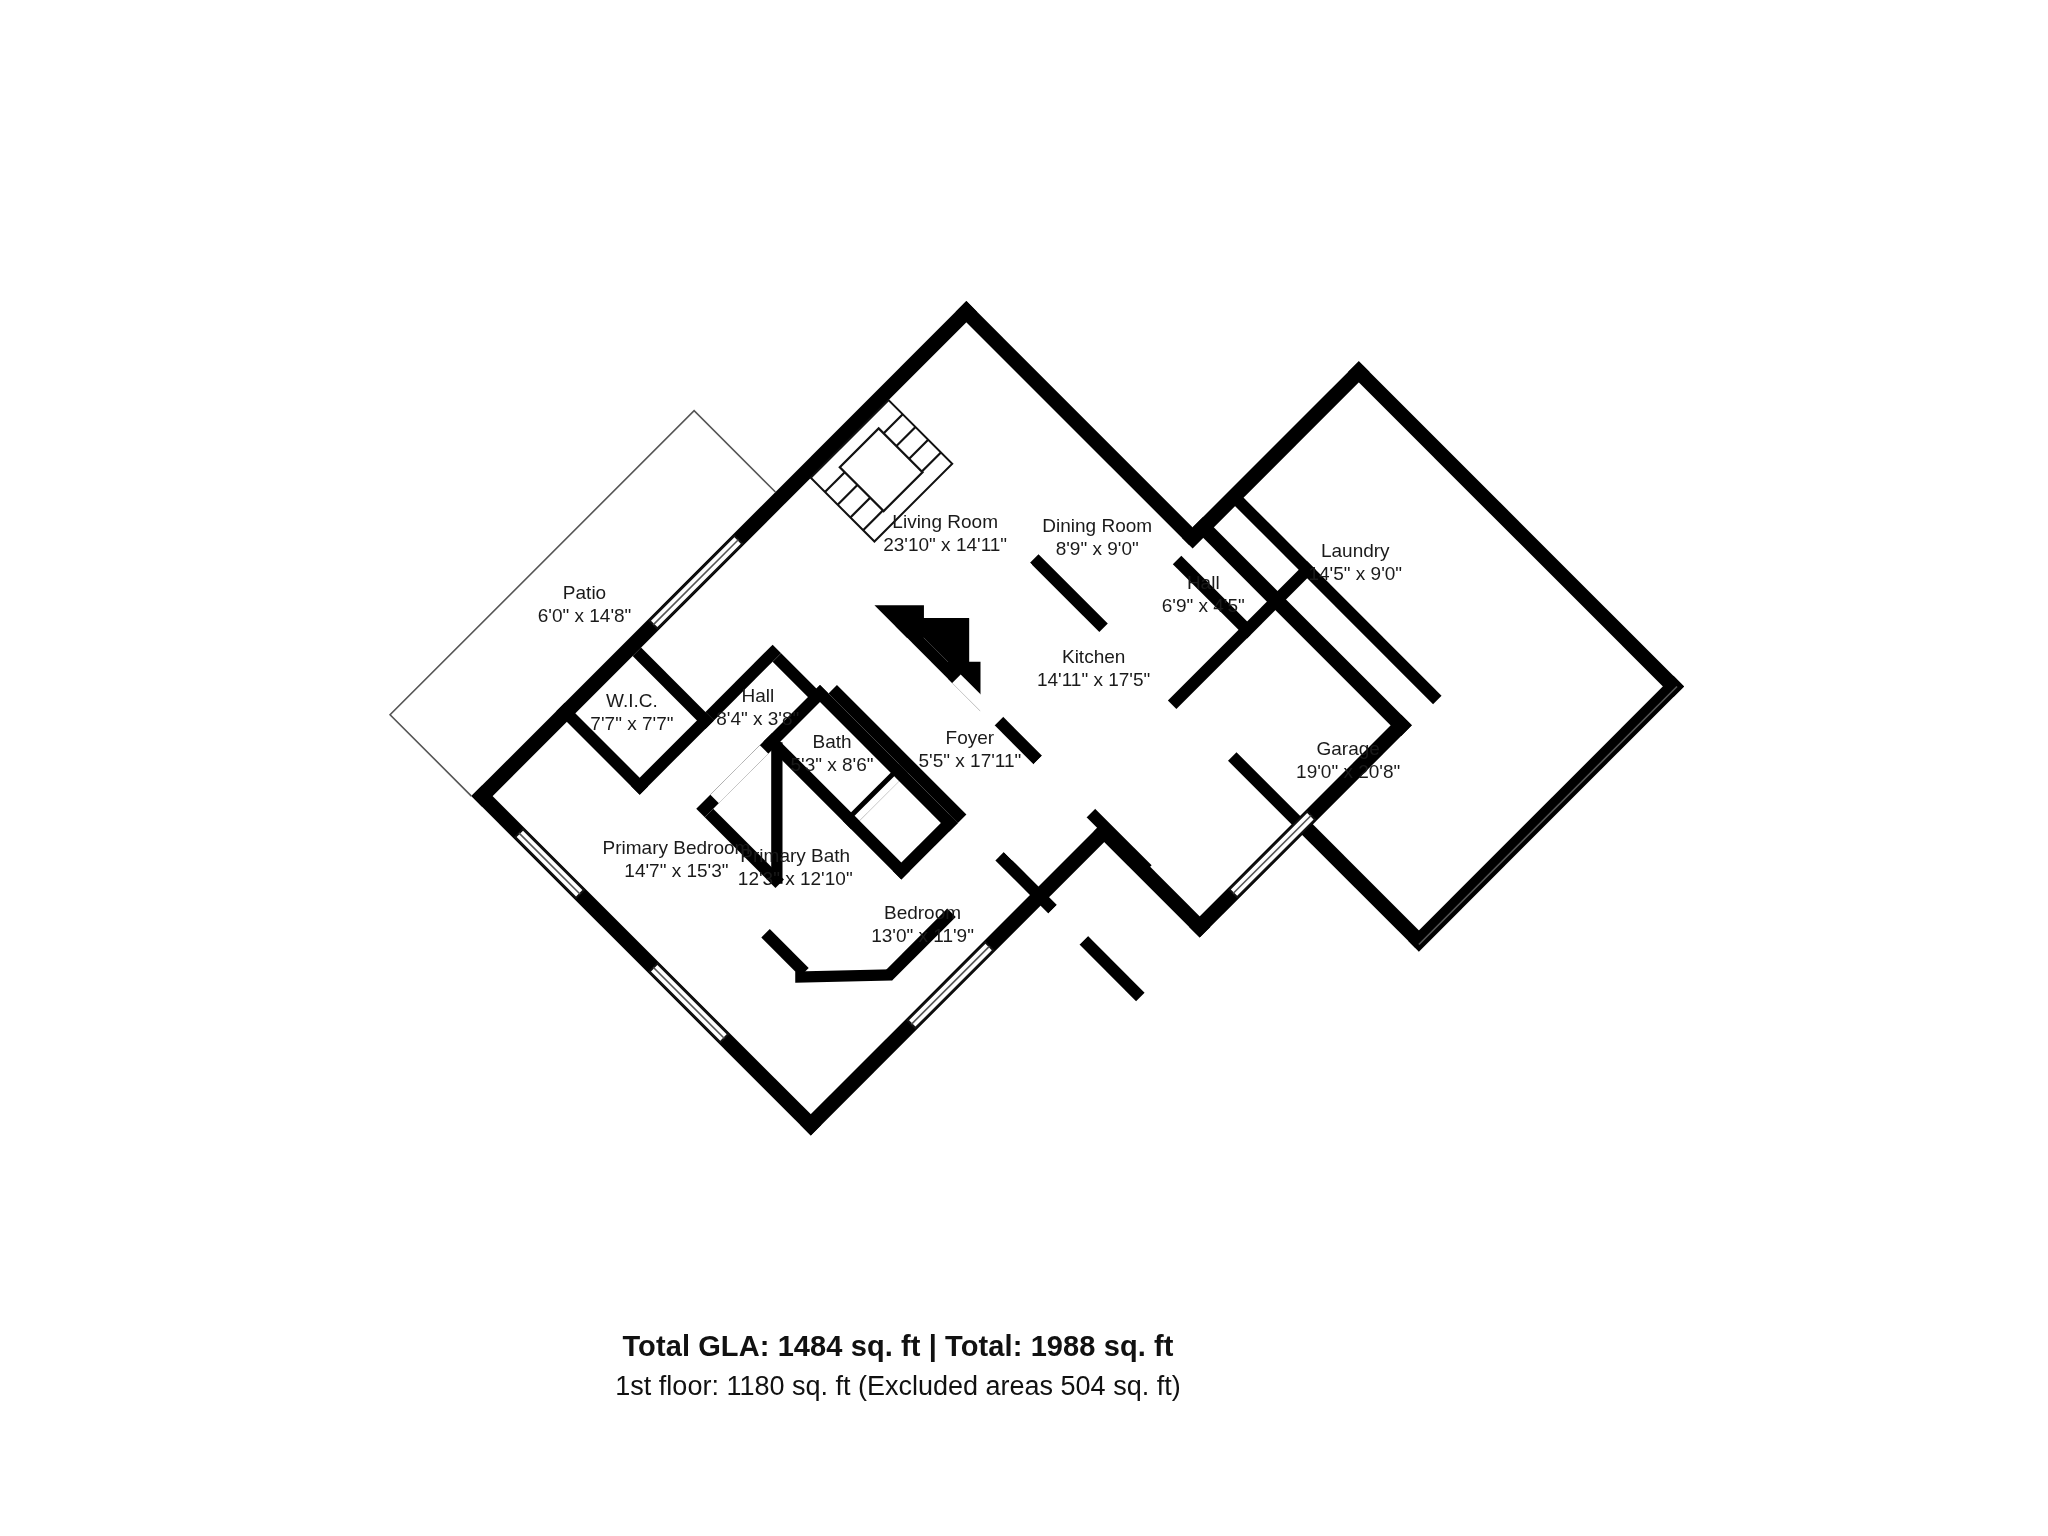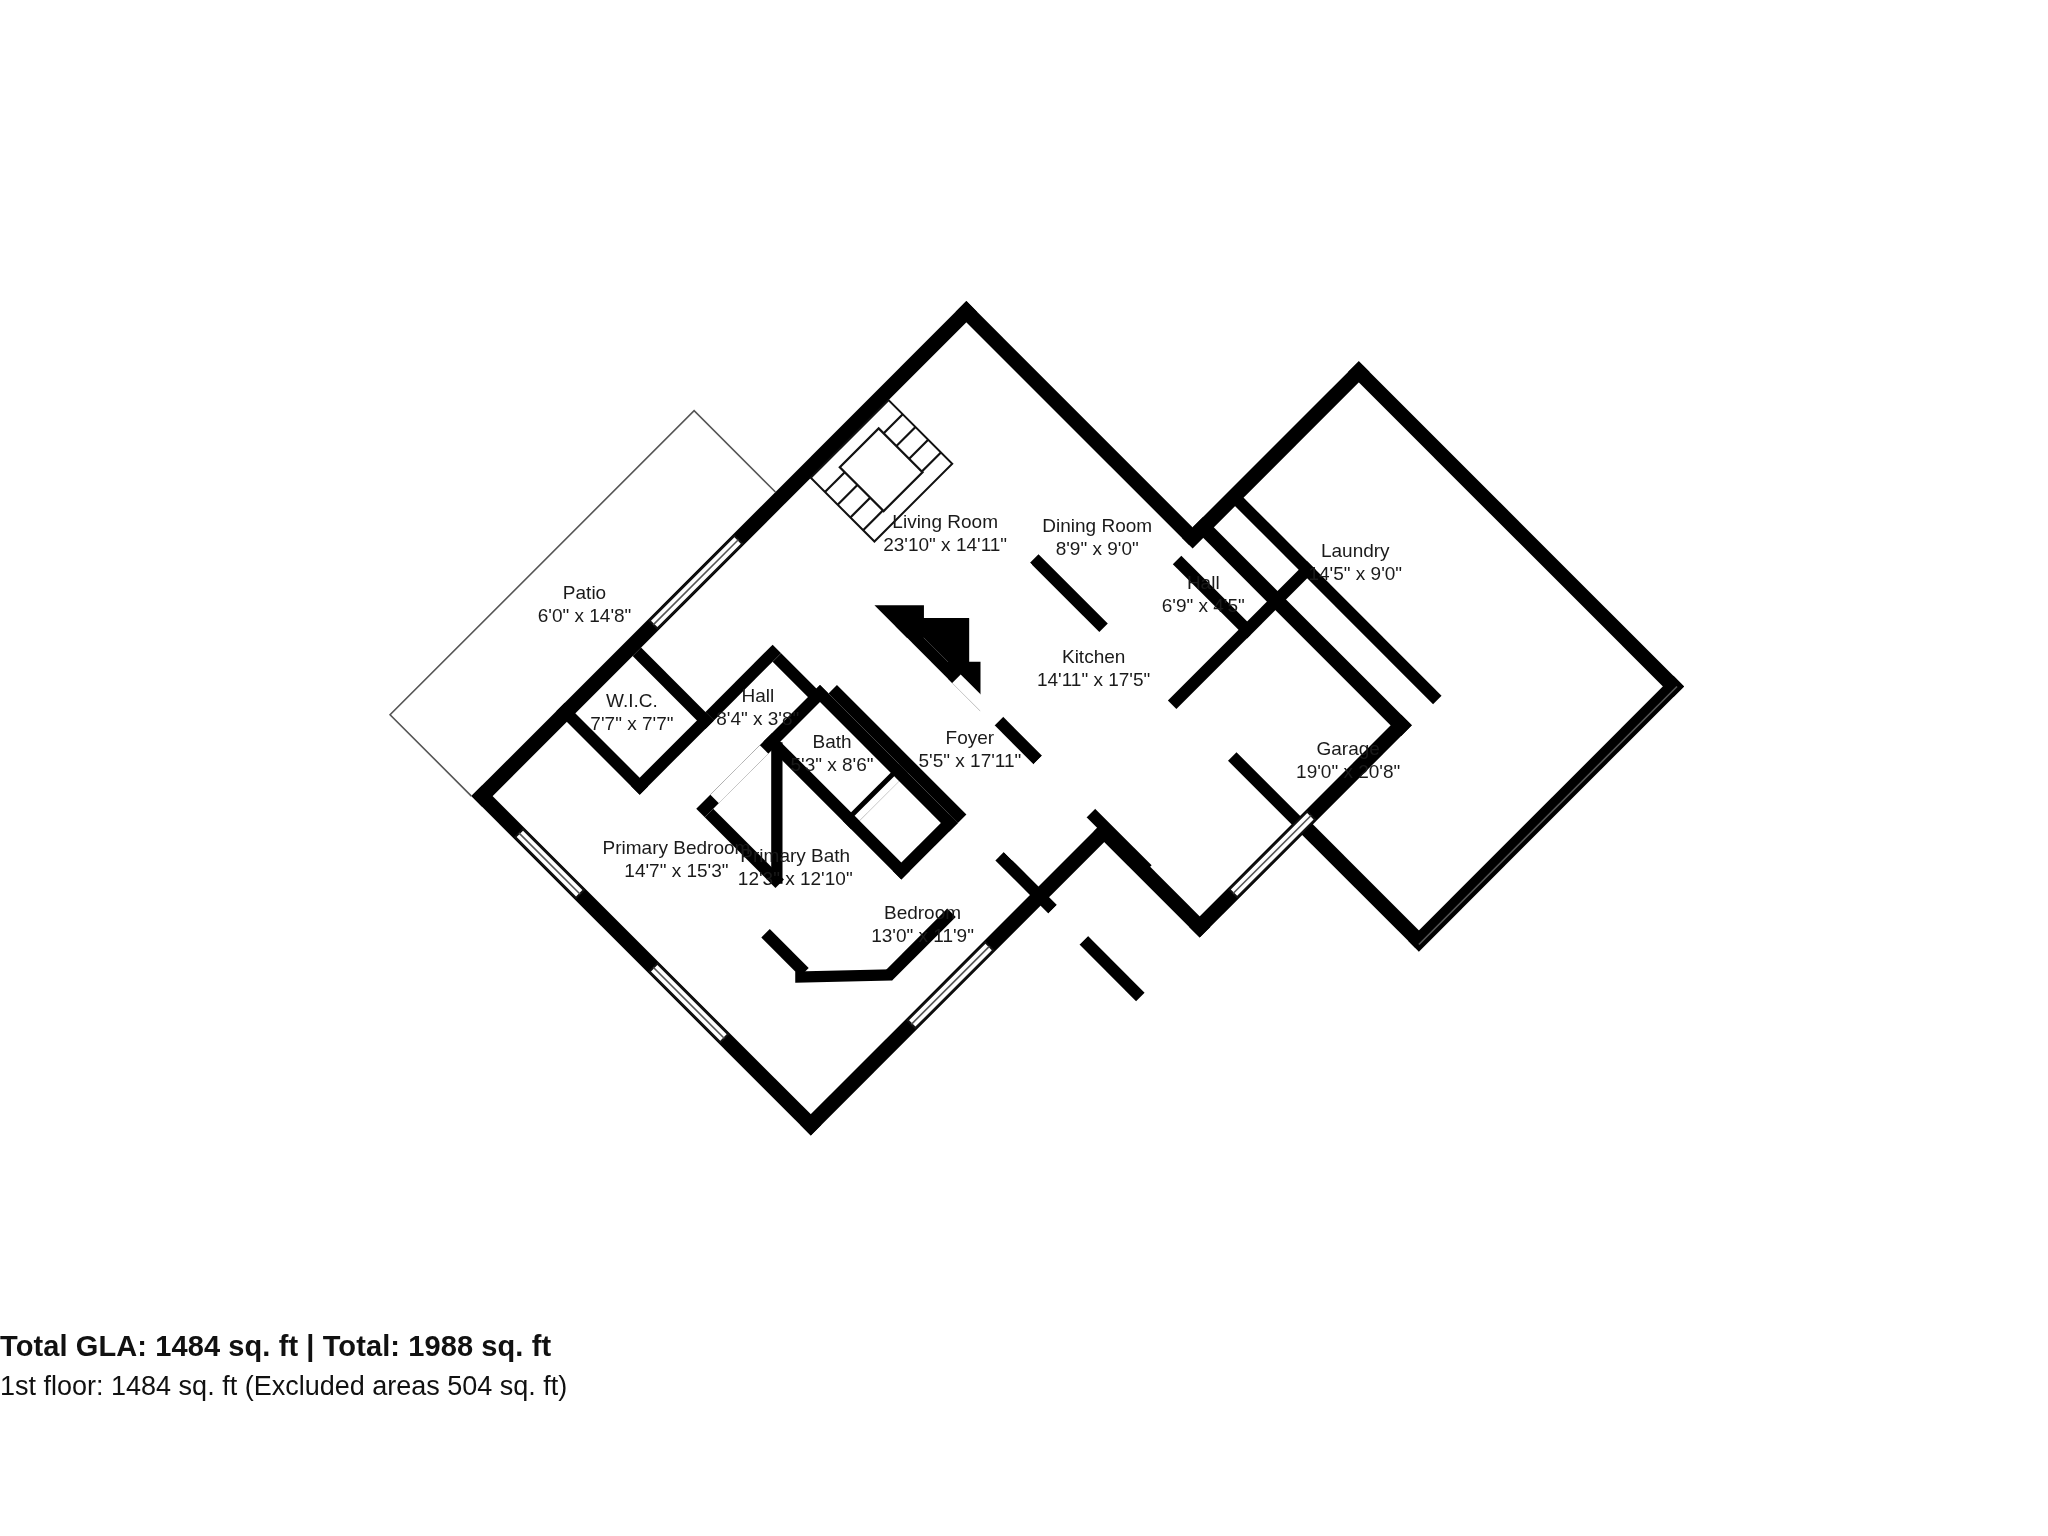--- a/index.html
+++ b/index.html
@@ -45,21 +45,21 @@
     font-size: 19px;
     fill: #1a1a1a;
     text-anchor: middle;
     dominant-baseline: middle;
   }
   #footer {
     position: absolute;
     left: 0;
     top: 1330px;
     width: 1796px;
-    text-align: left;
+    text-align: center;
   }
   #footer .line1 {
     font-size: 29px;
     font-weight: bold;
     color: #111111;
     letter-spacing: 0.1px;
     margin: 0 0 8px 0;
   }
   #footer .line2 {
     font-size: 27px;
@@ -264,14 +264,14 @@
         <text class="roomdim" y="12">19'0" x 20'8"</text>
       </g>
 
     </g>
   </g>
 </svg>
 </div>
 
 <div id="footer">
   <p class="line1">Total GLA: 1484 sq. ft | Total: 1988 sq. ft</p>
-  <p class="line2">1st floor: 1484 sq. ft (Excluded areas 504 sq. ft)</p>
+  <p class="line2">1st floor: 1180 sq. ft (Excluded areas 504 sq. ft)</p>
 </div>
 
 </body></html>

